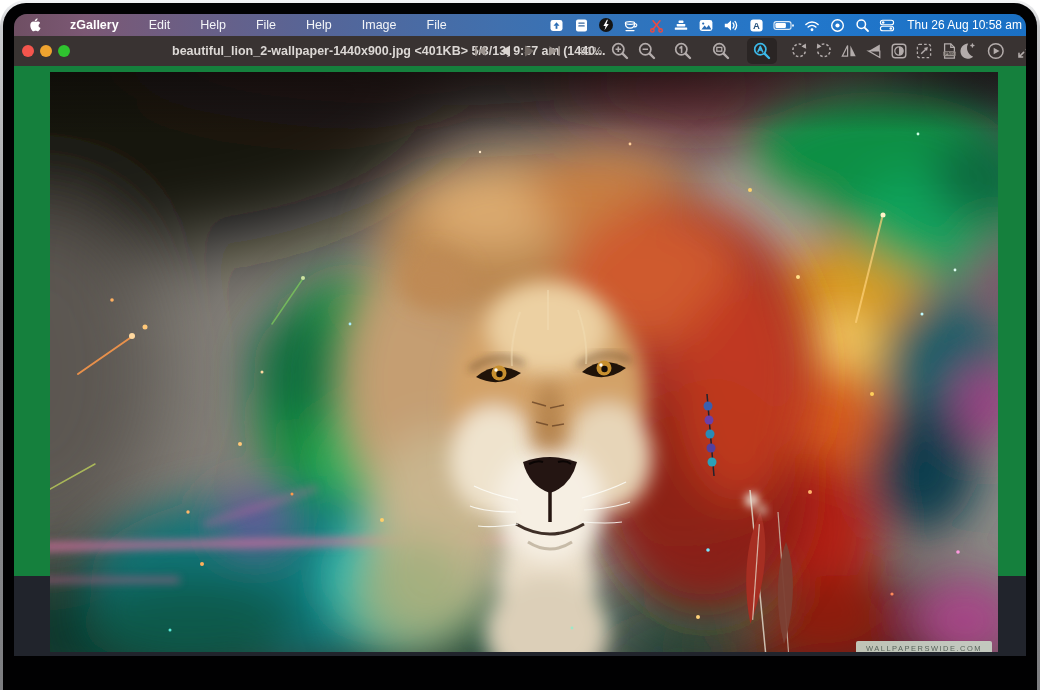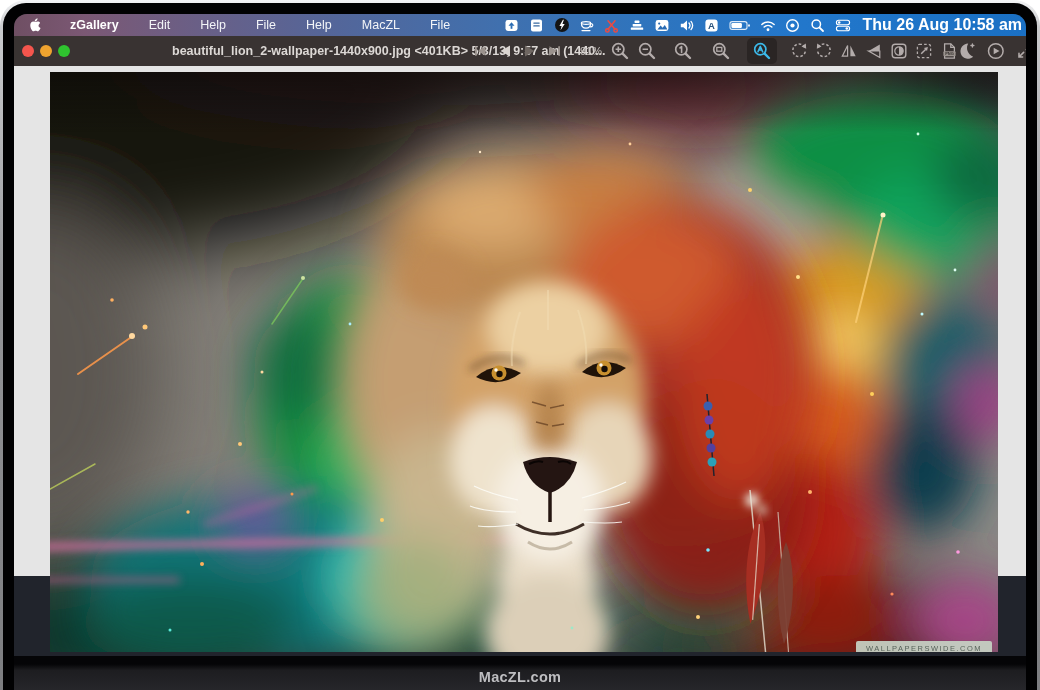--- a/index.html
+++ b/index.html
@@ -16,37 +16,37 @@
   
   .menubar{position:relative;height:22px;display:flex;align-items:center;
     background:linear-gradient(90deg,#6f4f63 0%,#7b5874 7%,#6a5f86 18%,#53669a 32%,#4070ae 48%,#2f74bd 62%,#2277cb 78%,#1a70c4 100%);
     padding:0 4px 0 12px;}
   .mb-left{display:flex;align-items:center;gap:12px;}
   .mb-apple{display:flex;align-items:center;padding:0 8px 0 2px;}
   .mb-item{color:#f3f5f8;font-size:12.5px;padding:0 9px;line-height:22px;white-space:nowrap;}
   .mb-app{font-weight:700;color:#ffffff;}
   .mb-right{margin-left:auto;display:flex;align-items:center;gap:9px;}
   .mb-ic{width:16px;height:16px;display:flex;align-items:center;justify-content:center;flex:none;}
-  .mb-clock{color:#ffffff;font-size:16px;white-space:nowrap;padding-left:3px;font-weight:bold;}
+  .mb-clock{color:#ffffff;font-size:12px;white-space:nowrap;padding-left:3px;}
 
   
   .toolbar{position:relative;height:30px;background:#393332;}
   .tl{position:absolute;top:9px;width:12px;height:12px;border-radius:50%;}
   .tl.red{left:8px;background:#f4554d;}
   .tl.yellow{left:26px;background:#efa32f;}
   .tl.green{left:44px;background:#2fc32f;}
   .title{position:absolute;left:158px;top:50%;transform:translateY(-50%);color:#dcd8d5;font-size:12.5px;font-weight:700;white-space:nowrap;}
   .group{position:absolute;top:50%;transform:translateY(-50%);display:flex;align-items:center;}
   .tbtn{display:flex;align-items:center;justify-content:center;cursor:default;}
   .zoomlevel{position:absolute;left:552px;width:36px;text-align:right;top:50%;transform:translateY(-50%);
     color:#c8c3bf;font-size:11px;}
   .sel{background:#2a2524;border-radius:5px;padding:3px 5px;}
 
   
-  .canvas{position:relative;height:510px;background:#e5e5e5;}
+  .canvas{position:relative;height:510px;background:#15803d;}
   .artwork{position:absolute;left:36px;top:6px;width:948px;height:580px;display:block;}
 </style>
 </head>
 <body>
 
 <div class="frame">
  <div class="bezel">
   <div class="screen">
 
    <div class="menubar">
@@ -54,21 +54,21 @@
       <span class="mb-apple">
         <svg width="13" height="15" viewBox="0 0 13 16">
           <path fill="#ffffff" d="M10.8 8.5c0-1.6.9-2.7 1.8-3.3-.7-1-1.7-1.5-2.8-1.5-1 0-1.8.5-2.3.5-.5 0-1.3-.5-2.3-.5C3.5 3.7 2 5.2 2 7.7c0 1.7.6 3.6 1.4 4.8.7 1 1.3 1.7 2.1 1.7.8 0 1.1-.5 2.2-.5 1 0 1.3.5 2.2.5.9 0 1.5-.8 2.1-1.7.4-.6.7-1.2.9-1.9-1.2-.4-2.1-1.4-2.1-2.1zM8.9 2.7c.5-.6.9-1.5.8-2.4-.8.1-1.7.6-2.2 1.2-.5.5-.9 1.4-.8 2.2.9.1 1.7-.4 2.2-1z"></path>
         </svg>
       </span>
       <span class="mb-item mb-app">zGallery</span>
       <span class="mb-item">Edit</span>
       <span class="mb-item">Help</span>
       <span class="mb-item">File</span>
       <span class="mb-item">Help</span>
-      <span class="mb-item">MacZL</span>
+      <span class="mb-item">Image</span>
       <span class="mb-item">File</span>
     </div>
     <div class="mb-right">
       <span class="mb-ic">
         <svg width="15" height="15" viewBox="0 0 15 15">
                 <rect x="1.5" y="2" width="12" height="11" rx="2.4" fill="#ffffff"></rect>
                 <path d="M7.5 4.2l3 3.6h-6z" fill="#2a6cb4"></path>
                 <rect x="6.6" y="7.4" width="1.8" height="3.4" fill="#2a6cb4"></rect>
               </svg>
       </span>
@@ -507,17 +507,14 @@
 
        <g>
          <rect x="806" y="569" width="136" height="13" rx="2" fill="#c7d2c4" opacity=".92"></rect>
          <text x="874" y="578.5" text-anchor="middle" font-size="7.5" letter-spacing="1.5" fill="#57635a" font-family="Liberation Sans, sans-serif">WALLPAPERSWIDE.COM</text>
        </g>
      </svg>
    </div>
 
   </div>
 
-  <div class="chin">
-    <span class="chin-text">MacZL.com</span>
-  </div>
  </div>
 </div>
 
 </body></html>

